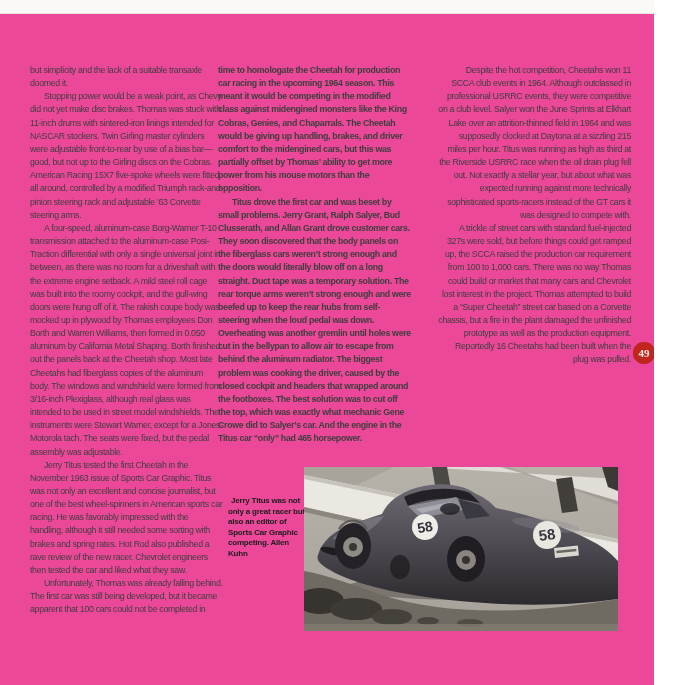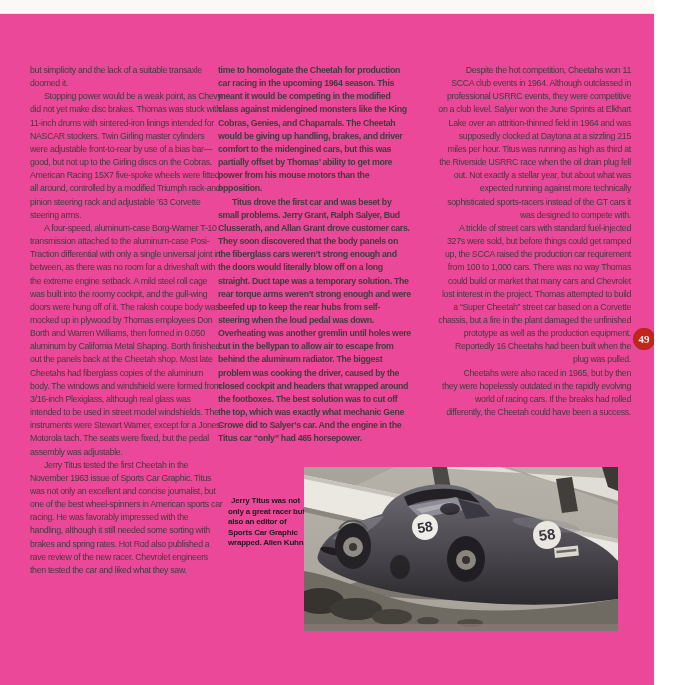--- a/index.html
+++ b/index.html
@@ -13,21 +13,21 @@
     font-size:8.8px;line-height:13.15px;letter-spacing:-0.32px;
     color:#3e3e3e;text-align:left;
   }
   .col p{margin:0;}
   .col p.indent{text-indent:14px;}
   .it{}
   #col1{left:30px;}
   #col2{left:218px;font-weight:bold;}
   #col3{left:438px;text-align:right;}
   .pagenum{
-    position:absolute;left:633px;top:328px;width:22px;height:22px;border-radius:50%;
+    position:absolute;left:633px;top:342px;width:22px;height:22px;border-radius:50%;
     color:#f3e9e2;font-family:"Liberation Serif","DejaVu Serif",serif;
     font-size:11px;font-weight:bold;text-align:center;line-height:22px;
     box-shadow:0 0 1px rgba(120,20,10,0.6) inset;
   }
   .caption{
     position:absolute;left:228px;top:496px;width:81px;
     font-size:8px;line-height:10.6px;letter-spacing:-0.2px;
     font-weight:bold;color:#1c1c1c;text-indent:3px;
   }
   .photo{
@@ -40,34 +40,34 @@
 
 <div class="page">
 
   <div class="scan-top"></div>
 
   <div class="col" id="col1">
       <p><span>but simplicity and the lack of a suitable transaxle doomed it.</span></p>
       <p class="indent"><span>Stopping power would be a weak point, as Chevy did not yet make disc brakes. Thomas was stuck with 11-inch drums with sintered-iron linings intended for NASCAR stockers. Twin Girling master cylinders were adjustable front-to-rear by use of a bias bar—good, but not up to the Girling discs on the Cobras. American Racing 15X7 five-spoke wheels were fitted all around, controlled by a modified Triumph rack-and-pinion steering rack and adjustable ’63 Corvette steering arms.</span></p>
       <p class="indent"><span>A four-speed, aluminum-case Borg-Warner T-10 transmission attached to the aluminum-case Posi-Traction differential with only a single universal joint in between, as there was no room for a driveshaft with the extreme engine setback. A mild steel roll cage was built into the roomy cockpit, and the gull-wing doors were hung off of it. The rakish coupe body was mocked up in plywood by Thomas employees Don Borth and Warren Williams, then formed in 0.050 aluminum by California Metal Shaping. Borth finished out the panels back at the Cheetah shop. Most late Cheetahs had fiberglass copies of the aluminum body. The windows and windshield were formed from 3/16-inch Plexiglass, although real glass was intended to be used in street model windshields. The instruments were Stewart Warner, except for a Jones-Motorola tach. The seats were fixed, but the pedal assembly was adjustable.</span></p>
       <p class="indent"><span>Jerry Titus tested the first Cheetah in the November 1963 issue of </span><span class="it">Sports Car Graphic</span><span>. Titus was not only an excellent and concise journalist, but one of the best wheel-spinners in American sports car racing. He was favorably impressed with the handling, although it still needed some sorting with brakes and spring rates. </span><span class="it">Hot Rod</span><span> also published a rave review of the new racer. Chevrolet engineers then tested the car and liked what they saw.</span></p>
+      <p class="indent"><span>Unfortunately, Thomas was already falling behind. The first car was still being developed, but it became apparent that 100 cars could not be completed in</span></p>
     </div>
   <div class="col" id="col2">
       <p><span>time to homologate the Cheetah for production car racing in the upcoming 1964 season. This meant it would be competing in the modified class against midengined monsters like the King Cobras, Genies, and Chaparrals. The Cheetah would be giving up handling, brakes, and driver comfort to the midengined cars, but this was partially offset by Thomas’ ability to get more power from his mouse motors than the opposition.</span></p>
       <p class="indent"><span>Titus drove the first car and was beset by small problems. Jerry Grant, Ralph Salyer, Bud Clusserath, and Allan Grant drove customer cars. They soon discovered that the body panels on the fiberglass cars weren’t strong enough and the doors would literally blow off on a long straight. Duct tape was a temporary solution. The rear torque arms weren’t strong enough and were beefed up to keep the rear hubs from self-steering when the loud pedal was down. Overheating was another gremlin until holes were cut in the bellypan to allow air to escape from behind the aluminum radiator. The biggest problem was cooking the driver, caused by the closed cockpit and headers that wrapped around the footboxes. The best solution was to cut off the top, which was exactly what mechanic Gene Crowe did to Salyer’s car. And the engine in the Titus car “only” had 465 horsepower.</span></p>
     </div>
   <div class="col" id="col3">
       <p class="indent"><span>Despite the hot competition, Cheetahs won 11 SCCA club events in 1964. Although outclassed in professional USRRC events, they were competitive on a club level. Salyer won the June Sprints at Elkhart Lake over an attrition-thinned field in 1964 and was supposedly clocked at Daytona at a sizzling 215 miles per hour. Titus was running as high as third at the Riverside USRRC race when the oil drain plug fell out. Not exactly a stellar year, but about what was expected running against more technically sophisticated sports-racers instead of the GT cars it was designed to compete with.</span></p>
       <p class="indent"><span>A trickle of street cars with standard fuel-injected 327s were sold, but before things could get ramped up, the SCCA raised the production car requirement from 100 to 1,000 cars. There was no way Thomas could build or market that many cars and Chevrolet lost interest in the project. Thomas attempted to build a “Super Cheetah” street car based on a Corvette chassis, but a fire in the plant damaged the unfinished prototype as well as the production equipment. Reportedly 16 Cheetahs had been built when the plug was pulled.</span></p>
-      <p class="indent"><span>Cheetahs were also raced in 1965, but by then they were hopelessly outdated in the rapidly evolving world of racing cars. If the breaks had rolled differently, the Cheetah could have been a success.</span></p>
     </div>
 
   <div class="pagenum" title="49" style="background: rgb(192, 38, 30);">49</div>
 
-  <div class="caption"><span>Jerry Titus was not only a great racer but also an editor of </span><span class="it">Sports Car Graphic</span><span> wrapped. </span><span class="it">Allen Kuhn</span></div>
+  <div class="caption"><span>Jerry Titus was not only a great racer but also an editor of </span><span class="it">Sports Car Graphic</span><span> competing. </span><span class="it">Allen Kuhn</span></div>
 
   <div class="photo">
     <svg viewBox="0 0 314 164" preserveAspectRatio="none">
       <defs>
         <linearGradient id="bgGrad" x1="0" y1="0" x2="0" y2="1">
           <stop offset="0" stop-color="#b6b2aa"></stop>
           <stop offset="1" stop-color="#a6a29a"></stop>
         </linearGradient>
         <linearGradient id="carBody" x1="0" y1="0" x2="0" y2="1">
           <stop offset="0" stop-color="#6d6a72"></stop>

